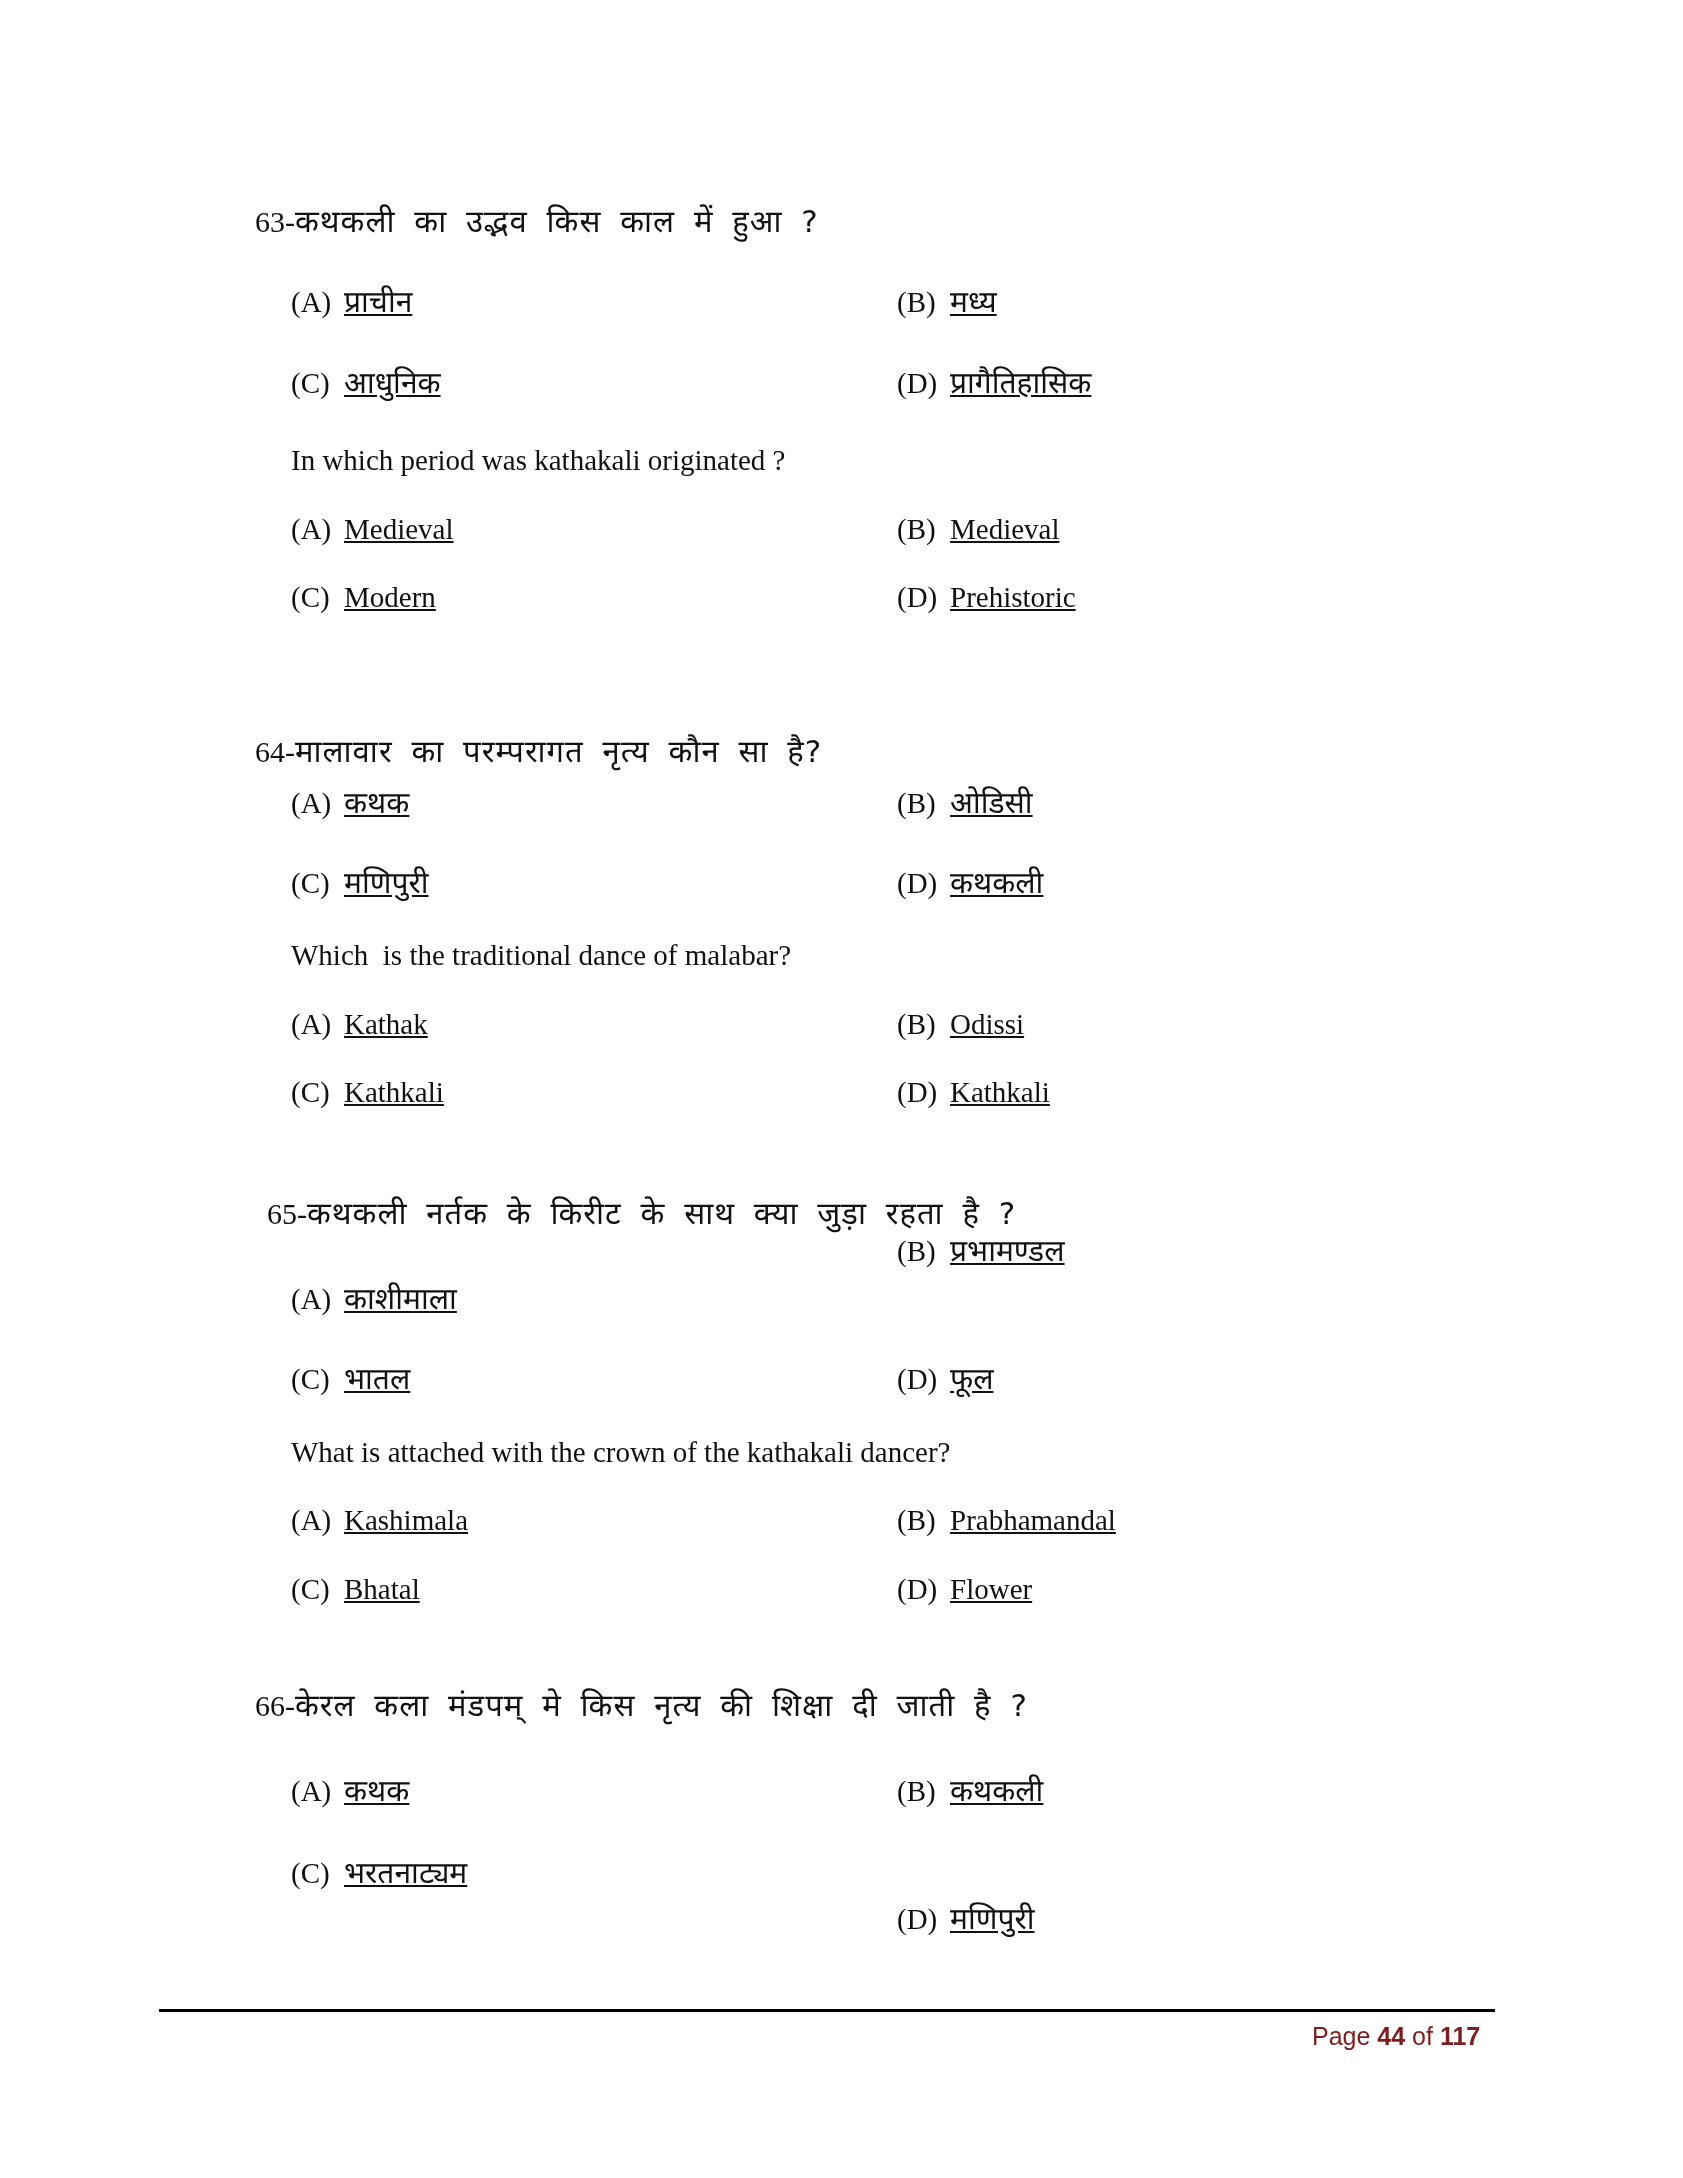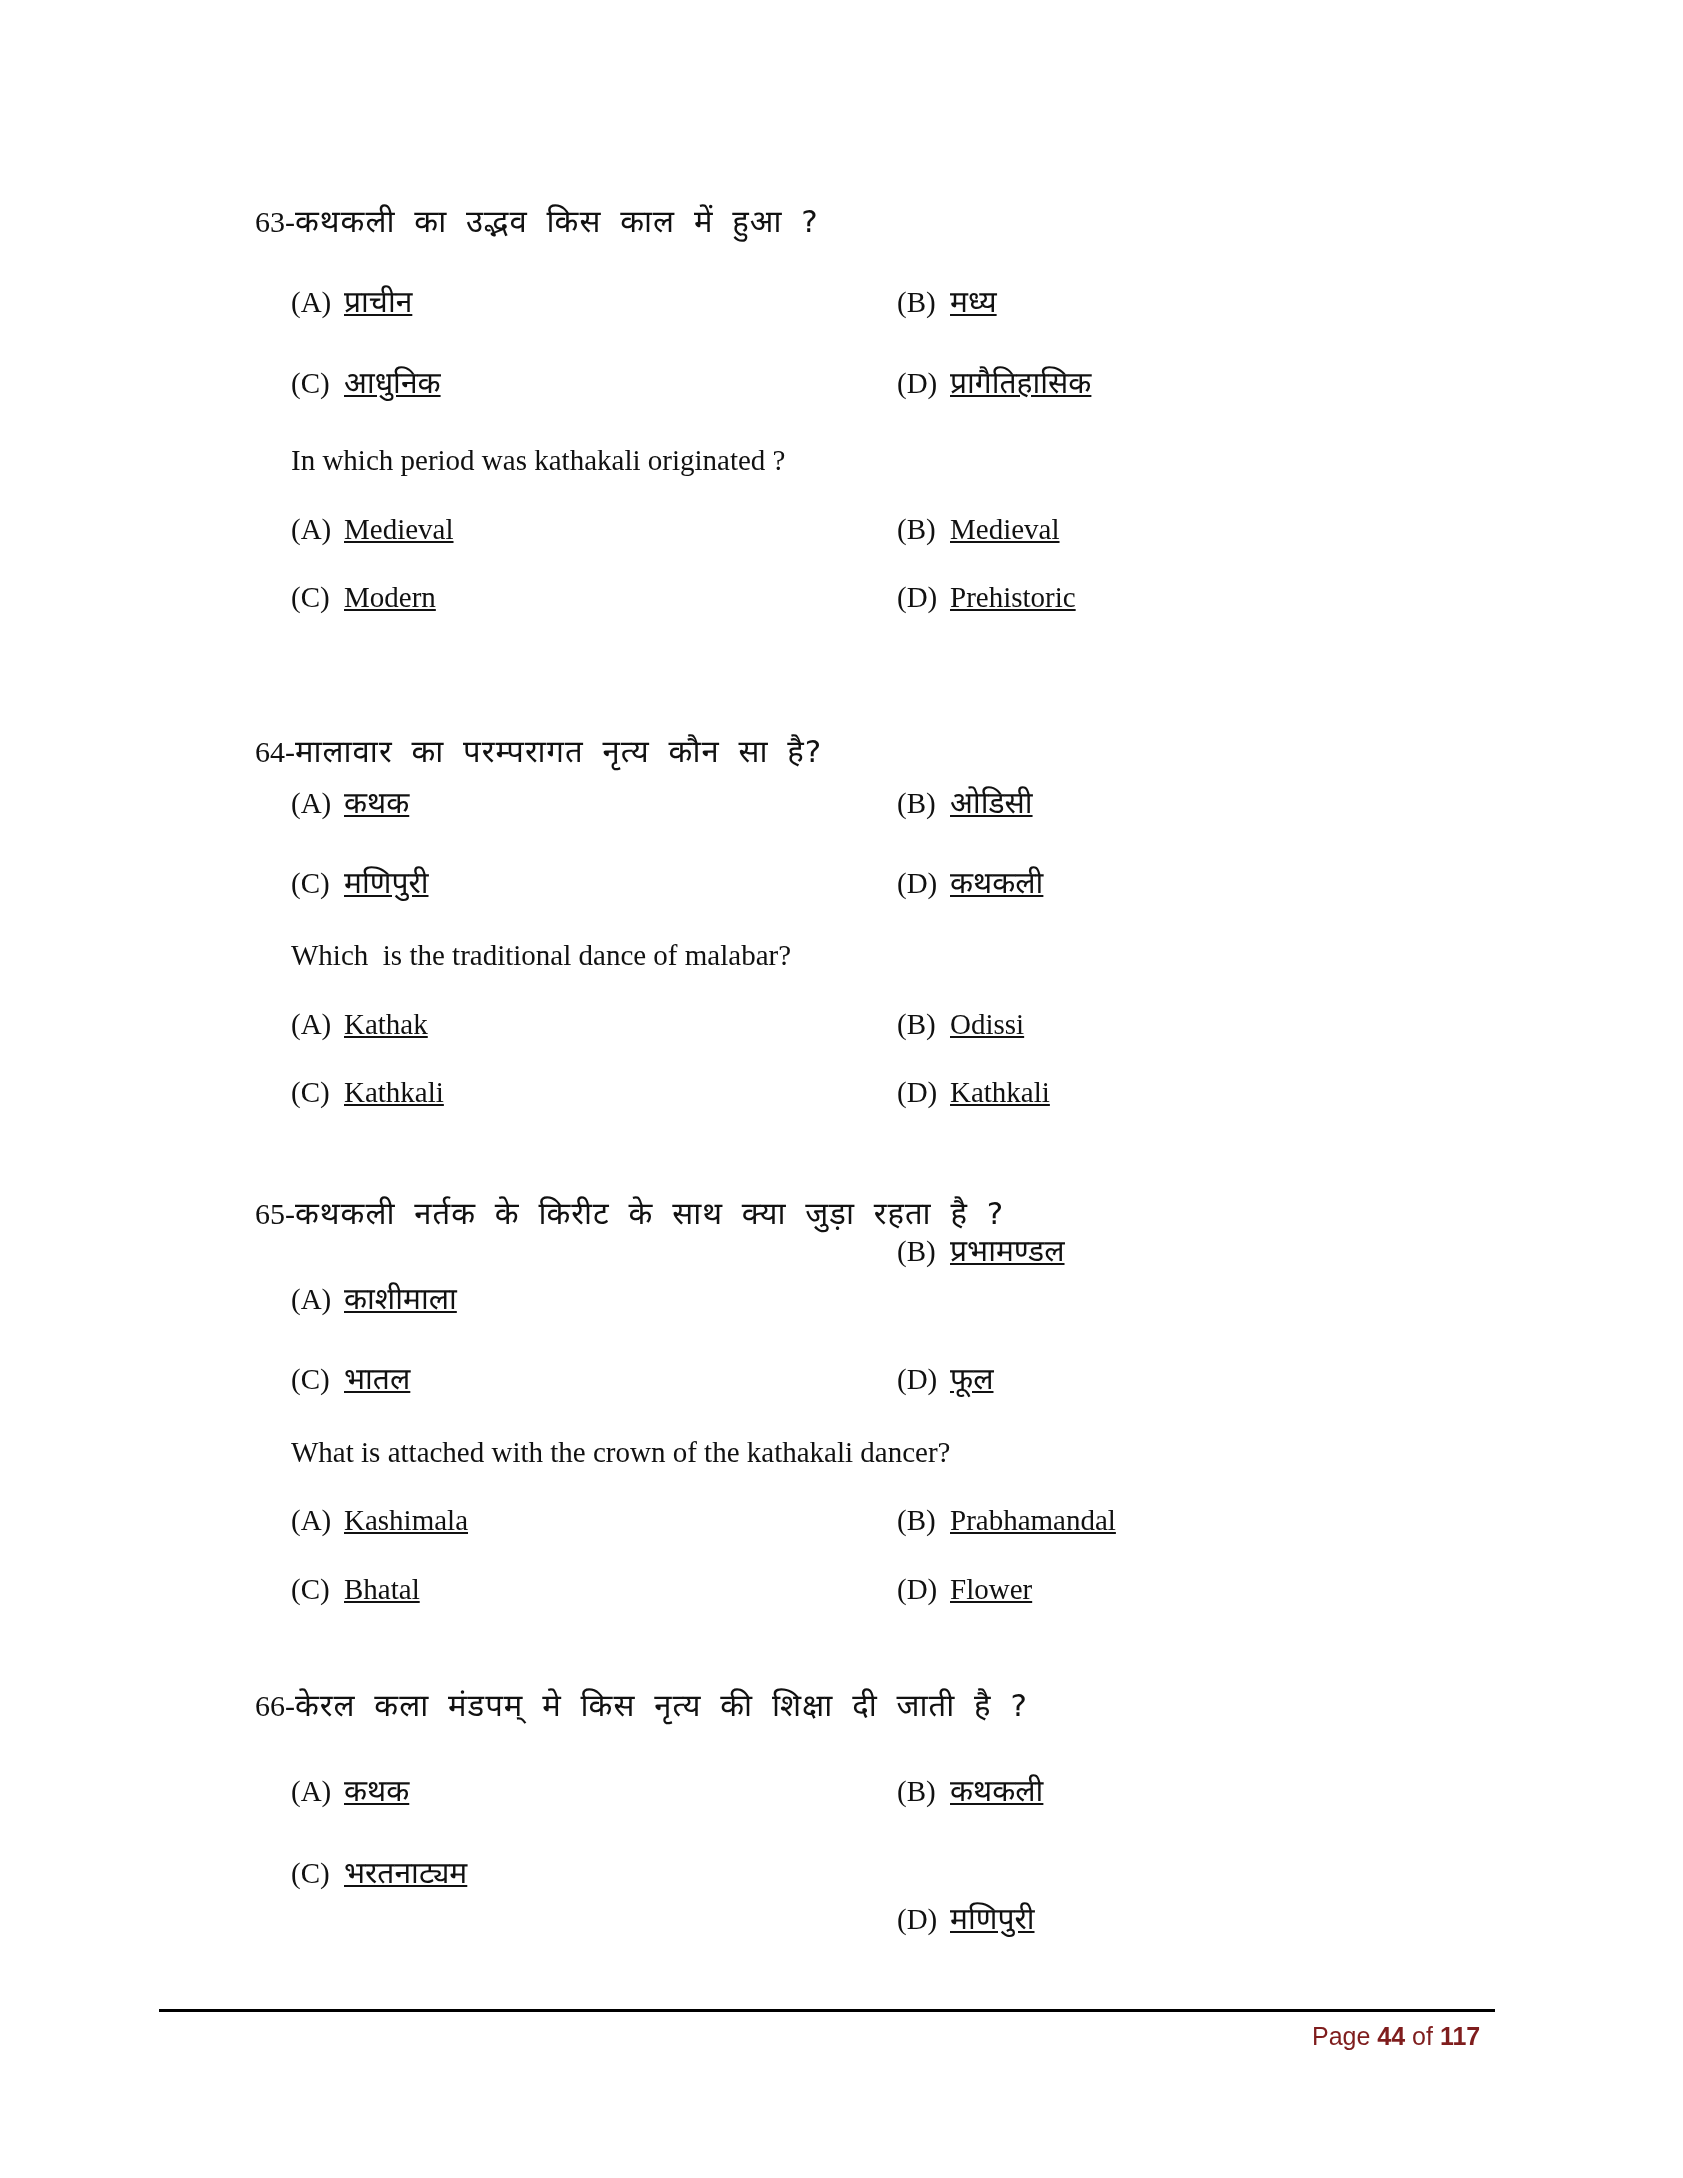--- a/index.html
+++ b/index.html
@@ -35,21 +35,21 @@
 <div class="line opt" style="top:788px;"><span class="lbl">(A)</span><span class="val-hi">कथक</span></div>
 <div class="line opt right" style="top:788px;"><span class="lbl">(B)</span><span class="val-hi">ओडिसी</span></div>
 <div class="line opt" style="top:868px;"><span class="lbl">(C)</span><span class="val-hi">मणिपुरी</span></div>
 <div class="line opt right" style="top:868px;"><span class="lbl">(D)</span><span class="val-hi">कथकली</span></div>
 <div class="line q-en" style="top:941px; white-space:pre;">Which  is the traditional dance of malabar?</div>
 <div class="line opt" style="top:1010px;"><span class="lbl">(A)</span><span>Kathak</span></div>
 <div class="line opt right" style="top:1010px;"><span class="lbl">(B)</span><span>Odissi</span></div>
 <div class="line opt" style="top:1078px;"><span class="lbl">(C)</span><span>Kathkali</span></div>
 <div class="line opt right" style="top:1078px;"><span class="lbl">(D)</span><span>Kathkali</span></div>
 
-<div class="line q-hi" style="top:1198px;"><span class="num">65-</span><span>कथकली नर्तक के किरीट के साथ क्या जुड़ा रहता है ?</span></div>
+<div class="line q-hi" style="top:1198px;margin-left:12px;"><span class="num">65-</span><span>कथकली नर्तक के किरीट के साथ क्या जुड़ा रहता है ?</span></div>
 <div class="line opt" style="top:1284px;"><span class="lbl">(A)</span><span class="val-hi">काशीमाला</span></div>
 <div class="line opt right" style="top:1236px;"><span class="lbl">(B)</span><span class="val-hi">प्रभामण्डल</span></div>
 <div class="line opt" style="top:1364px;"><span class="lbl">(C)</span><span class="val-hi">भातल</span></div>
 <div class="line opt right" style="top:1364px;"><span class="lbl">(D)</span><span class="val-hi">फूल</span></div>
 <div class="line q-en" style="top:1438px;">What is attached with the crown of the kathakali dancer?</div>
 <div class="line opt" style="top:1506px;"><span class="lbl">(A)</span><span>Kashimala</span></div>
 <div class="line opt right" style="top:1506px;"><span class="lbl">(B)</span><span>Prabhamandal</span></div>
 <div class="line opt" style="top:1575px;"><span class="lbl">(C)</span><span>Bhatal</span></div>
 <div class="line opt right" style="top:1575px;"><span class="lbl">(D)</span><span>Flower</span></div>
 

